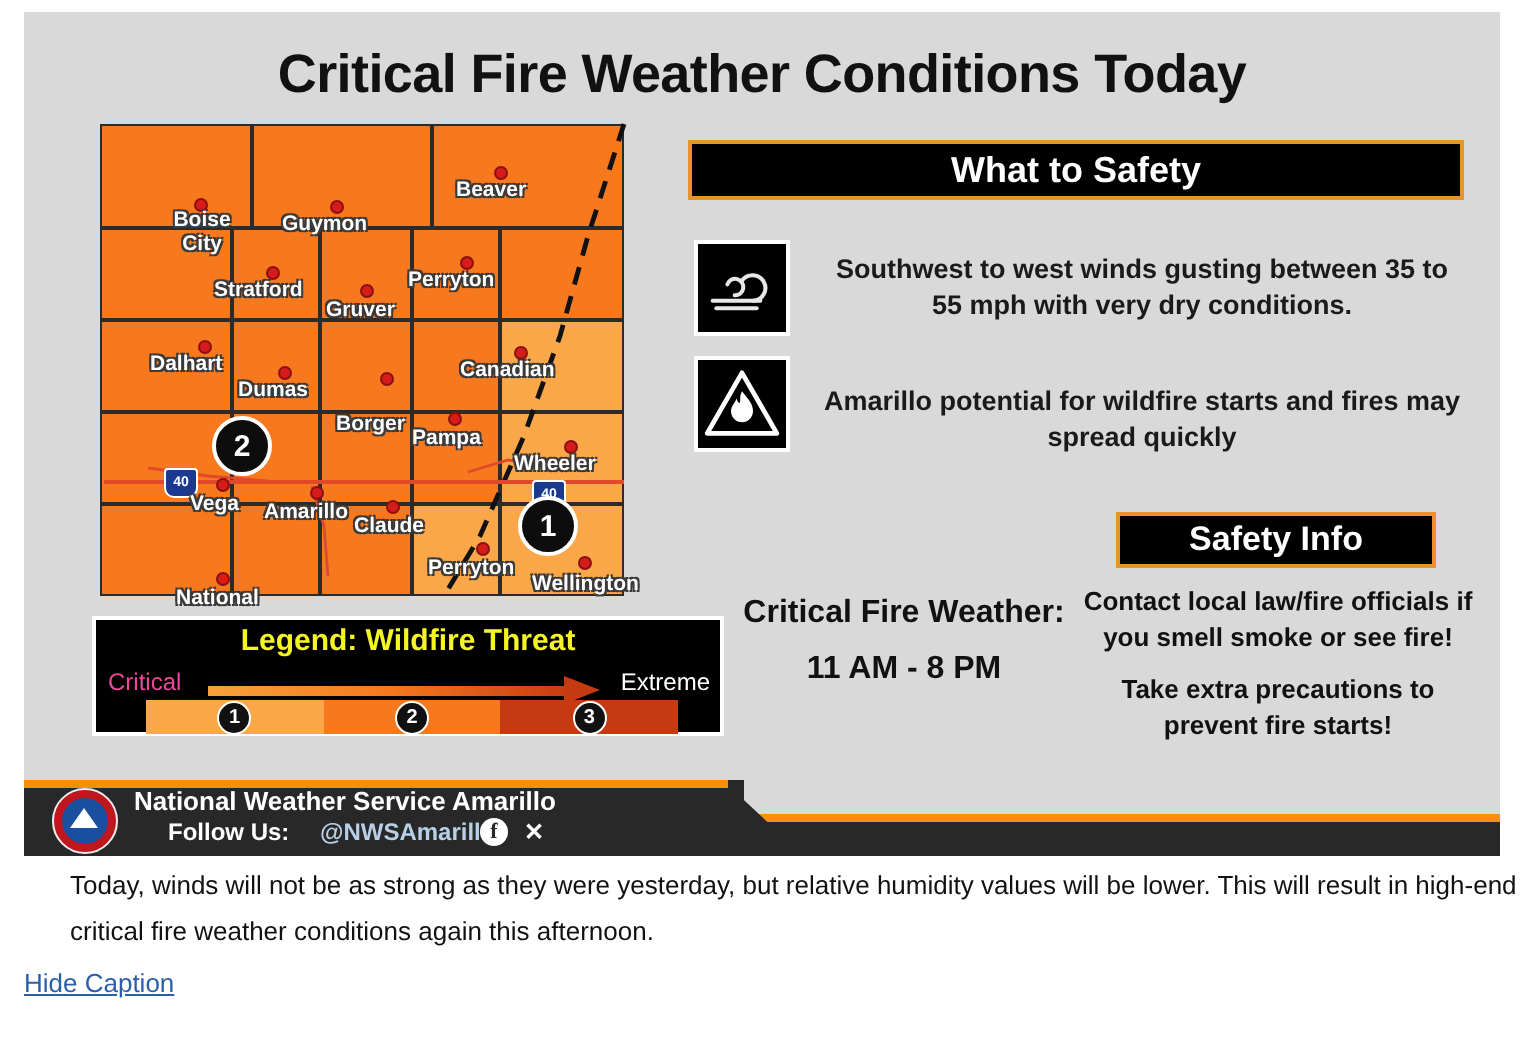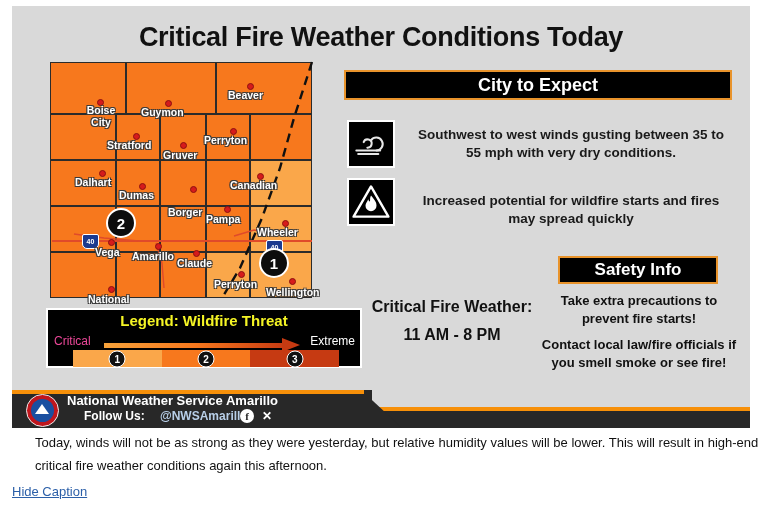--- a/index.html
+++ b/index.html
@@ -224,51 +224,51 @@
       </div>
       <div class="sw" style="background:#F7781D;">
         <div class="sw-num">2</div>
       </div>
       <div class="sw" style="background:#C63A12;">
         <div class="sw-num">3</div>
       </div>
     </div>
   </div>
 
-  <div class="hdr hdr-expect">City to Expect</div>
+  <div class="hdr hdr-expect">What to Safety</div>
 
   <div class="icon-box ib-wind">
     <svg viewBox="0 0 48 48" width="44" height="44">
       <g stroke="#e8e8e8" stroke-width="2.2" fill="none" stroke-linecap="round">
         <path d="M 8 31 L 34 31"></path>
         <path d="M 10 35 L 32 35"></path>
         <path d="M 30 31 a 7 7 0 1 0 -6 -11"></path>
         <path d="M 20 28 a 4.5 4.5 0 1 0 -4 -6"></path>
       </g>
     </svg>
   </div>
   <div class="bullet-txt bt-wind">Southwest to west winds gusting between 35 to 55 mph with very dry conditions.</div>
 
   <div class="icon-box ib-fire">
     <svg viewBox="0 0 48 48" width="44" height="44">
       <path d="M 24 7 L 43 40 L 5 40 Z" fill="none" stroke="#fff" stroke-width="2.6" stroke-linejoin="round"></path>
       <path d="M 24 17 c 4 5 6 7 6 11 a 6 6 0 0 1 -12 0 c 0 -3 2 -4 3 -7 c 1 3 2 3 2 1 c 0 -2 0 -3 1 -5 z" fill="#fff"></path>
     </svg>
   </div>
-  <div class="bullet-txt bt-fire">Increased potential for wildfire starts and fires may spread quickly</div>
+  <div class="bullet-txt bt-fire">Amarillo potential for wildfire starts and fires may spread quickly</div>
 
   <div class="timing-body">
     <div>Critical Fire Weather:</div>
     <div style="margin-top:6px;text-align:center;">11 AM - 8 PM</div>
   </div>
 
   <div class="hdr hdr-safety">Safety Info</div>
   <div class="safety-body">
+    <p>Contact local law/fire officials if you smell smoke or see fire!</p>
     <p>Take extra precautions to prevent fire starts!</p>
-    <p>Contact local law/fire officials if you smell smoke or see fire!</p>
   </div>
 
 </div>
 
 <div class="footer">
   <div class="f-right-orange"></div>
   <div class="f-right">
     <div class="f-updated">Updated: Tue Feb 17, 2026 11:43 PM</div>
   </div>
   <div class="f-diag"></div>

